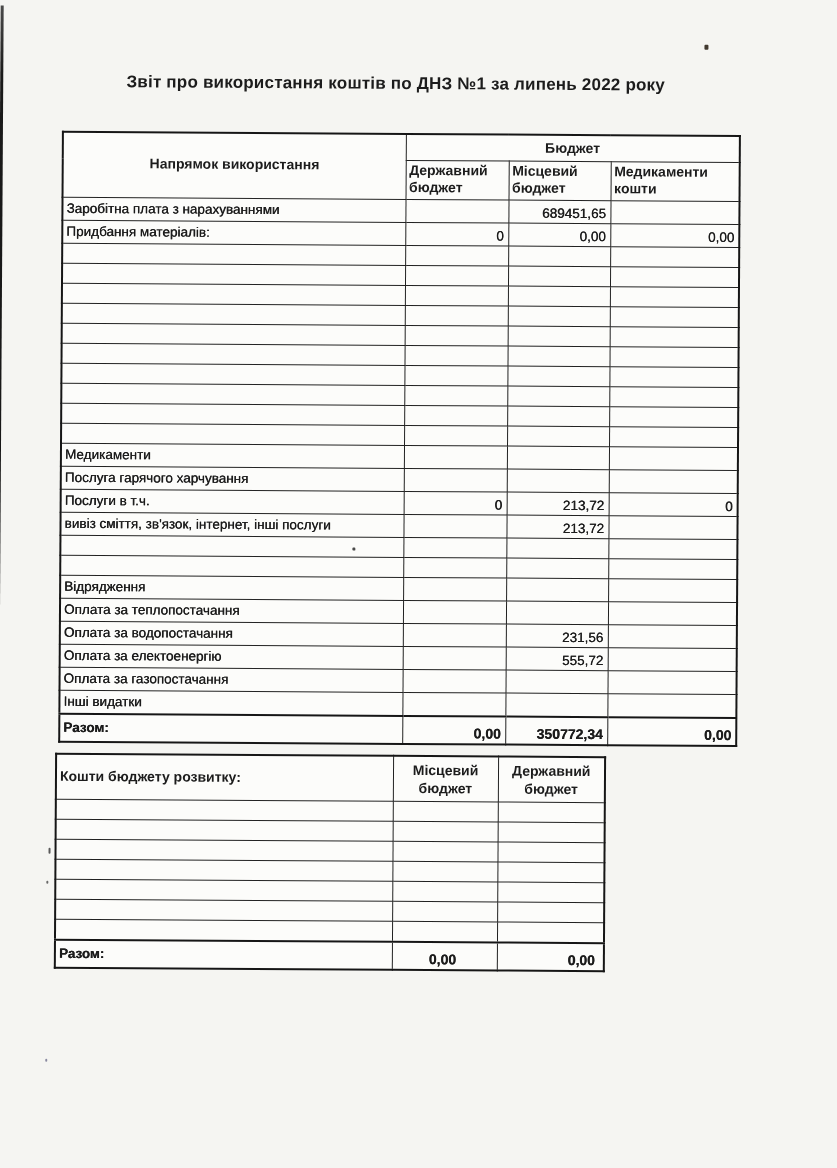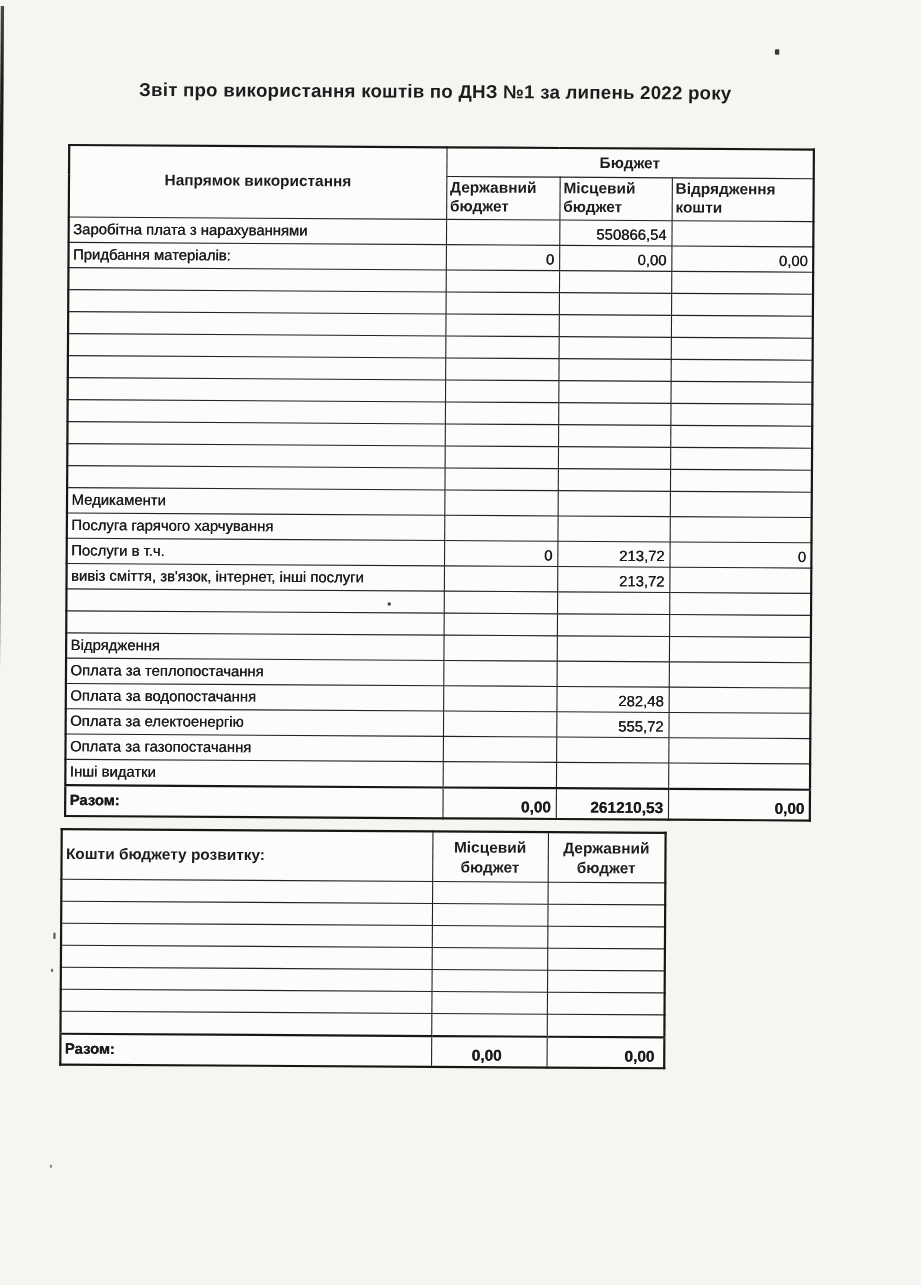--- a/index.html
+++ b/index.html
@@ -77,28 +77,28 @@
         <col style="width:129px">
     </colgroup>
     <thead>
       <tr class="group-row">
         <th rowspan="2" class="direction">Напрямок використання</th>
         <th colspan="3">Бюджет</th>
       </tr>
       <tr class="cols-row">
         <th>Державний бюджет</th>
         <th>Місцевий бюджет</th>
-        <th>Відрядження кошти</th>
+        <th>Медикаменти кошти</th>
       </tr>
     </thead>
     <tbody>
         <tr class="r-normal">
           <td class="lbl">Заробітна плата з нарахуваннями</td>
           <td class="num"></td>
-          <td class="num">550866,54</td>
+          <td class="num">689451,65</td>
           <td class="num"></td>
         </tr>
         <tr class="r-normal">
           <td class="lbl">Придбання матеріалів:</td>
           <td class="num">0</td>
           <td class="num">0,00</td>
           <td class="num">0,00</td>
         </tr>
         <tr class="r-empty">
           <td class="lbl"></td>
@@ -204,21 +204,21 @@
         </tr>
         <tr class="r-normal">
           <td class="lbl">Оплата за теплопостачання</td>
           <td class="num"></td>
           <td class="num"></td>
           <td class="num"></td>
         </tr>
         <tr class="r-normal">
           <td class="lbl">Оплата за водопостачання</td>
           <td class="num"></td>
-          <td class="num">282,48</td>
+          <td class="num">231,56</td>
           <td class="num"></td>
         </tr>
         <tr class="r-normal">
           <td class="lbl">Оплата за електоенергію</td>
           <td class="num"></td>
           <td class="num">555,72</td>
           <td class="num"></td>
         </tr>
         <tr class="r-normal">
           <td class="lbl">Оплата за газопостачання</td>
@@ -230,21 +230,21 @@
           <td class="lbl">Інші видатки</td>
           <td class="num"></td>
           <td class="num"></td>
           <td class="num"></td>
         </tr>
       </tbody>
     <tbody>
       <tr class="total">
         <td class="lbl">Разом:</td>
         <td class="num">0,00</td>
-        <td class="num">261210,53</td>
+        <td class="num">350772,34</td>
         <td class="num">0,00</td>
       </tr>
     </tbody>
   </table>
 
   <table id="table2">
     <colgroup>
       <col style="width:337px">
         <col style="width:105px">
         <col style="width:107px">

